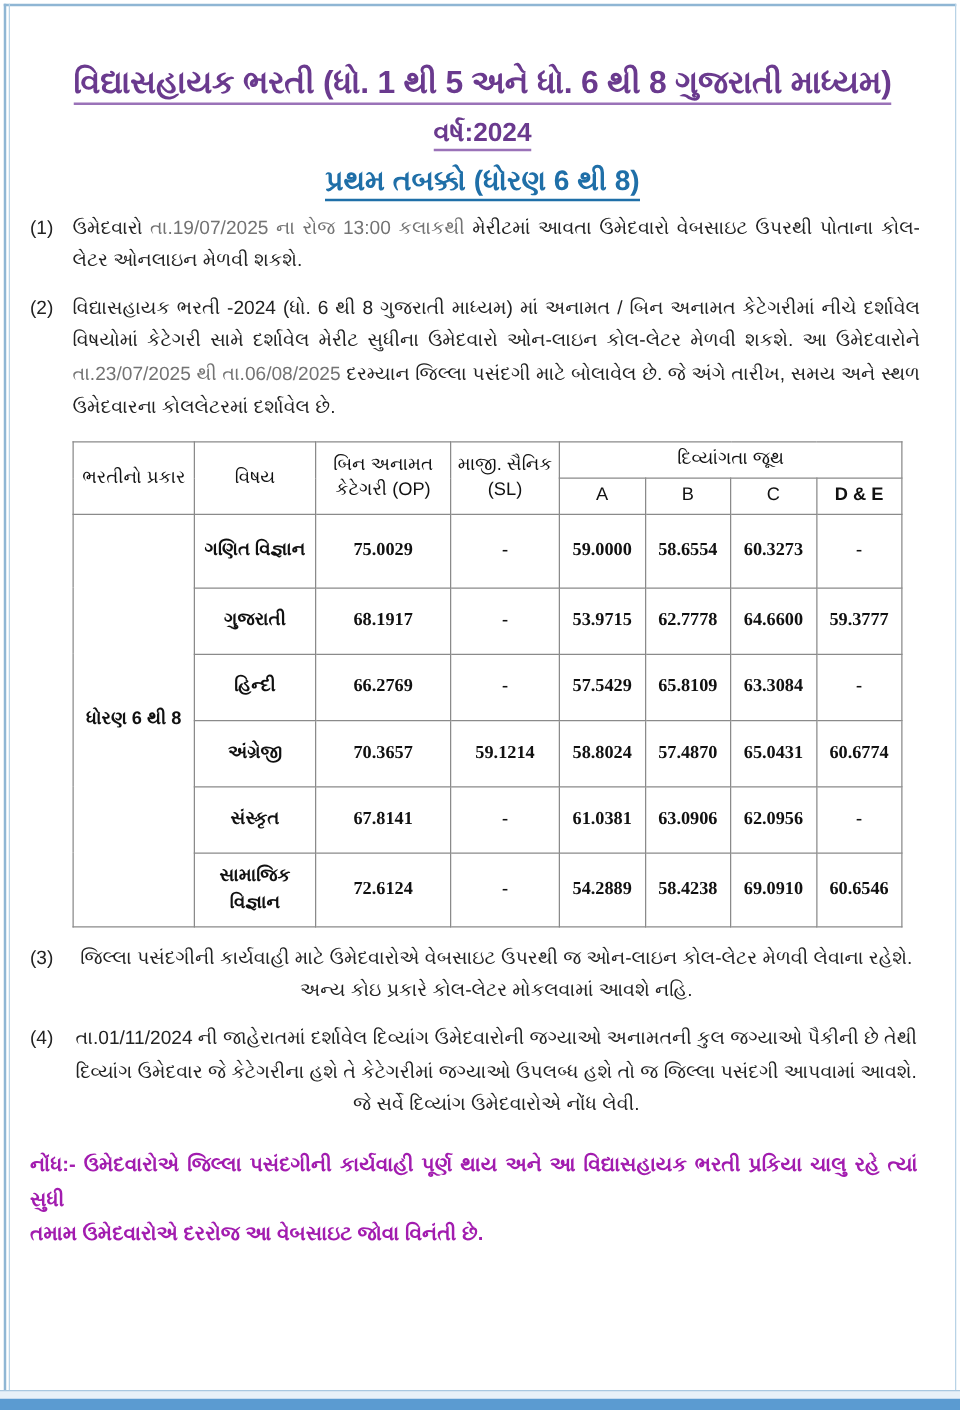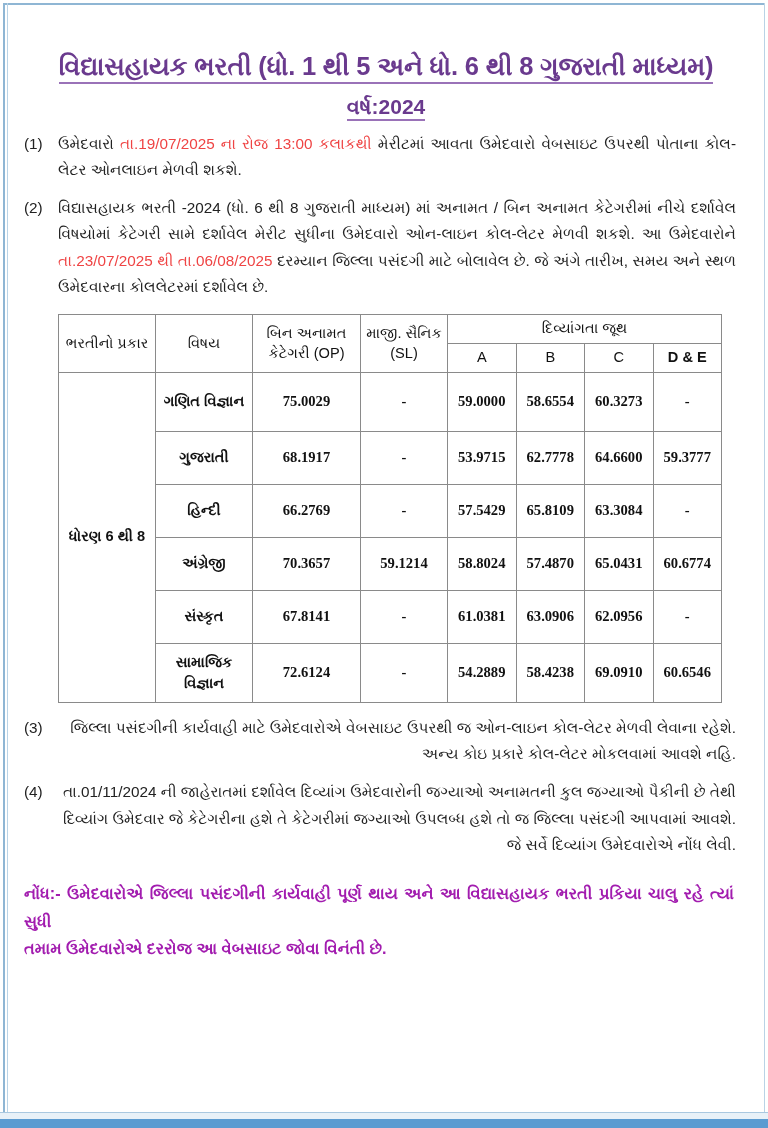--- a/index.html
+++ b/index.html
@@ -133,22 +133,22 @@
   .clause-num {
     flex: 0 0 34px;
     text-align: left;
     padding-top: 0px;
   }
   .clause-body {
     flex: 1 1 auto;
     text-align: justify;
     text-justify: inter-word;
   }
-  .clause-body.nojust { text-align: right; }
-  .hl-red { color: #ef4444; }
+  .clause-body.nojust { text-align: center; }
+  .hl-red { color: #737373; }
 
   
   #merit-table-wrap {
     padding: 14px 0 0 44px;
   }
   table.merit {
     border-collapse: collapse;
     width: 664px;
     table-layout: fixed;
   }
@@ -211,20 +211,21 @@
   <div class="band-bottom"></div>
 </div>
 
 <div id="content">
 
   <h1 class="title-main"><span class="ul">વિદ્યાસહાયક ભરતી (ધો. 1 થી 5 અને ધો. 6 થી 8 ગુજરાતી માધ્યમ)</span></h1>
 
   <div class="title-year"><span class="ul">વર્ષ:2024</span></div>
 
 
+  <div class="phase-heading"><span class="ul">પ્રથમ તબક્કો (ધોરણ 6 થી 8)</span></div>
 
   <div id="clauses-top">
       <div class="clause">
         <span class="clause-num">(1)</span>
         <span class="clause-body"><span>ઉમેદવારો </span><span class="hl-red">તા.19/07/2025 ના રોજ 13:00 કલાકથી</span><span> મેરીટમાં આવતા ઉમેદવારો વેબસાઇટ ઉપરથી પોતાના કોલ-લેટર ઓનલાઇન મેળવી શકશે.</span></span>
       </div>
       <div class="clause">
         <span class="clause-num">(2)</span>
         <span class="clause-body"><span>વિદ્યાસહાયક ભરતી -2024 (ધો. 6 થી 8 ગુજરાતી માધ્યમ) માં અનામત / બિન અનામત કેટેગરીમાં નીચે દર્શાવેલ વિષયોમાં કેટેગરી સામે દર્શાવેલ મેરીટ સુધીના ઉમેદવારો ઓન-લાઇન કોલ-લેટર મેળવી શકશે. આ ઉમેદવારોને </span><span class="hl-red">તા.23/07/2025 થી તા.06/08/2025</span><span> દરમ્યાન જિલ્લા પસંદગી માટે બોલાવેલ છે. જે અંગે તારીખ, સમય અને સ્થળ ઉમેદવારના કોલલેટરમાં દર્શાવેલ છે.</span></span>
       </div>

